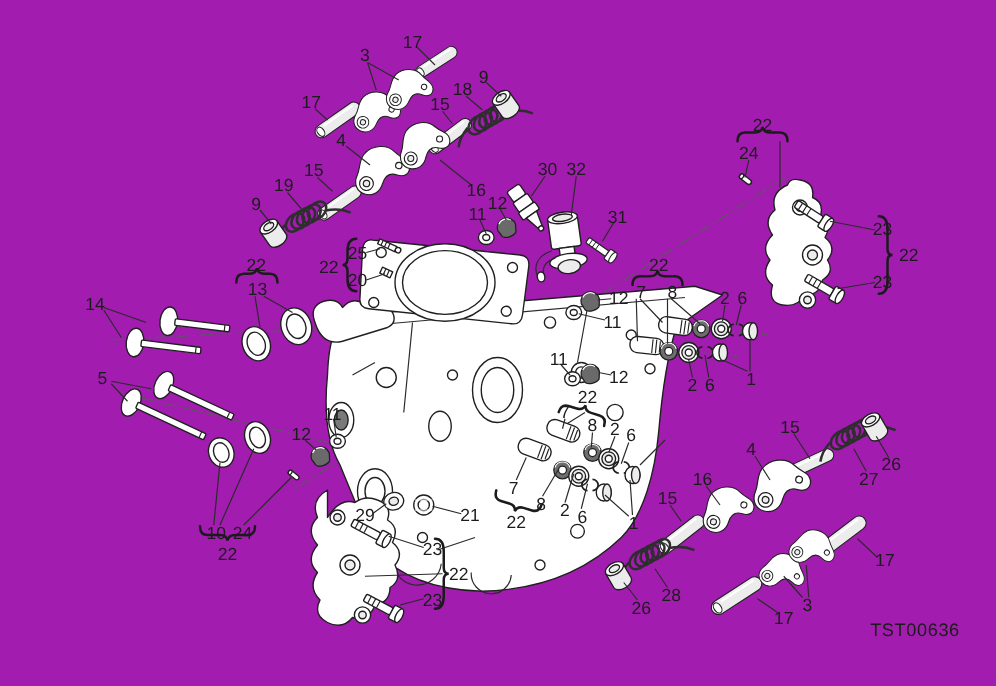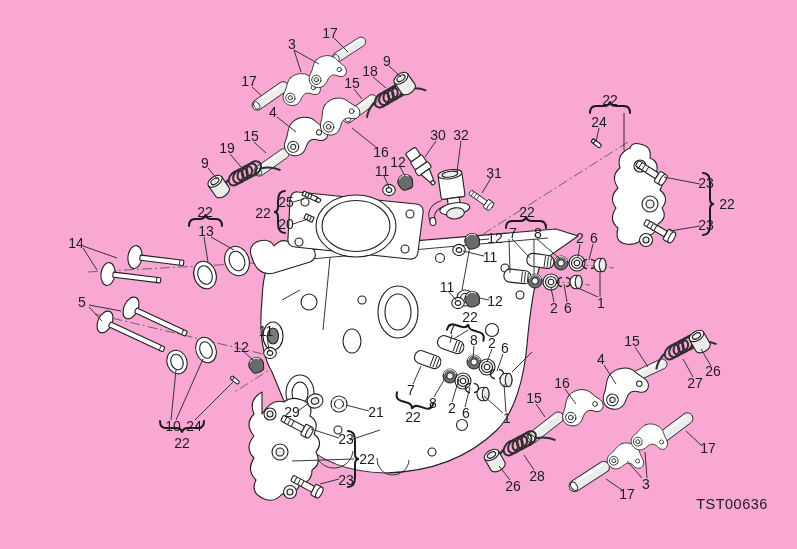--- a/index.html
+++ b/index.html
@@ -1,16 +1,16 @@
 <!DOCTYPE html>
 <html><head>
 <meta charset="utf-8">
 <style>
   html,body{margin:0;padding:0;background:#fff;}
-  .stage{position:relative;width:797px;height:549px;background:#f9a8d4;overflow:hidden;}
+  .stage{position:relative;width:797px;height:549px;background:#a21caf;overflow:hidden;}
   svg{position:absolute;left:0;top:0;}
   text.c{font-family:"Liberation Sans",sans-serif;font-size:14px;fill:#1c1c1c;text-anchor:middle;}
   text.code{font-family:"Liberation Sans",sans-serif;font-size:14.5px;fill:#1c1c1c;text-anchor:middle;letter-spacing:.5px;}
   .ln{stroke:#2b2b2b;stroke-width:.95;fill:none;}
   .dd{stroke:#5a5a5a;stroke-width:.9;fill:none;stroke-dasharray:10 3 2 3;}
   .p{stroke:#1f1f1f;stroke-width:1.1;fill:#ffffff;stroke-linejoin:round;stroke-linecap:round;}
   .pg{fill:#ececec;}
   .pd{fill:#7a7a7a;}
   .sp{stroke:#2e2e2e;stroke-width:2;fill:none;}
   .br{stroke:#1b1b1b;stroke-width:2;fill:none;stroke-linecap:round;}

